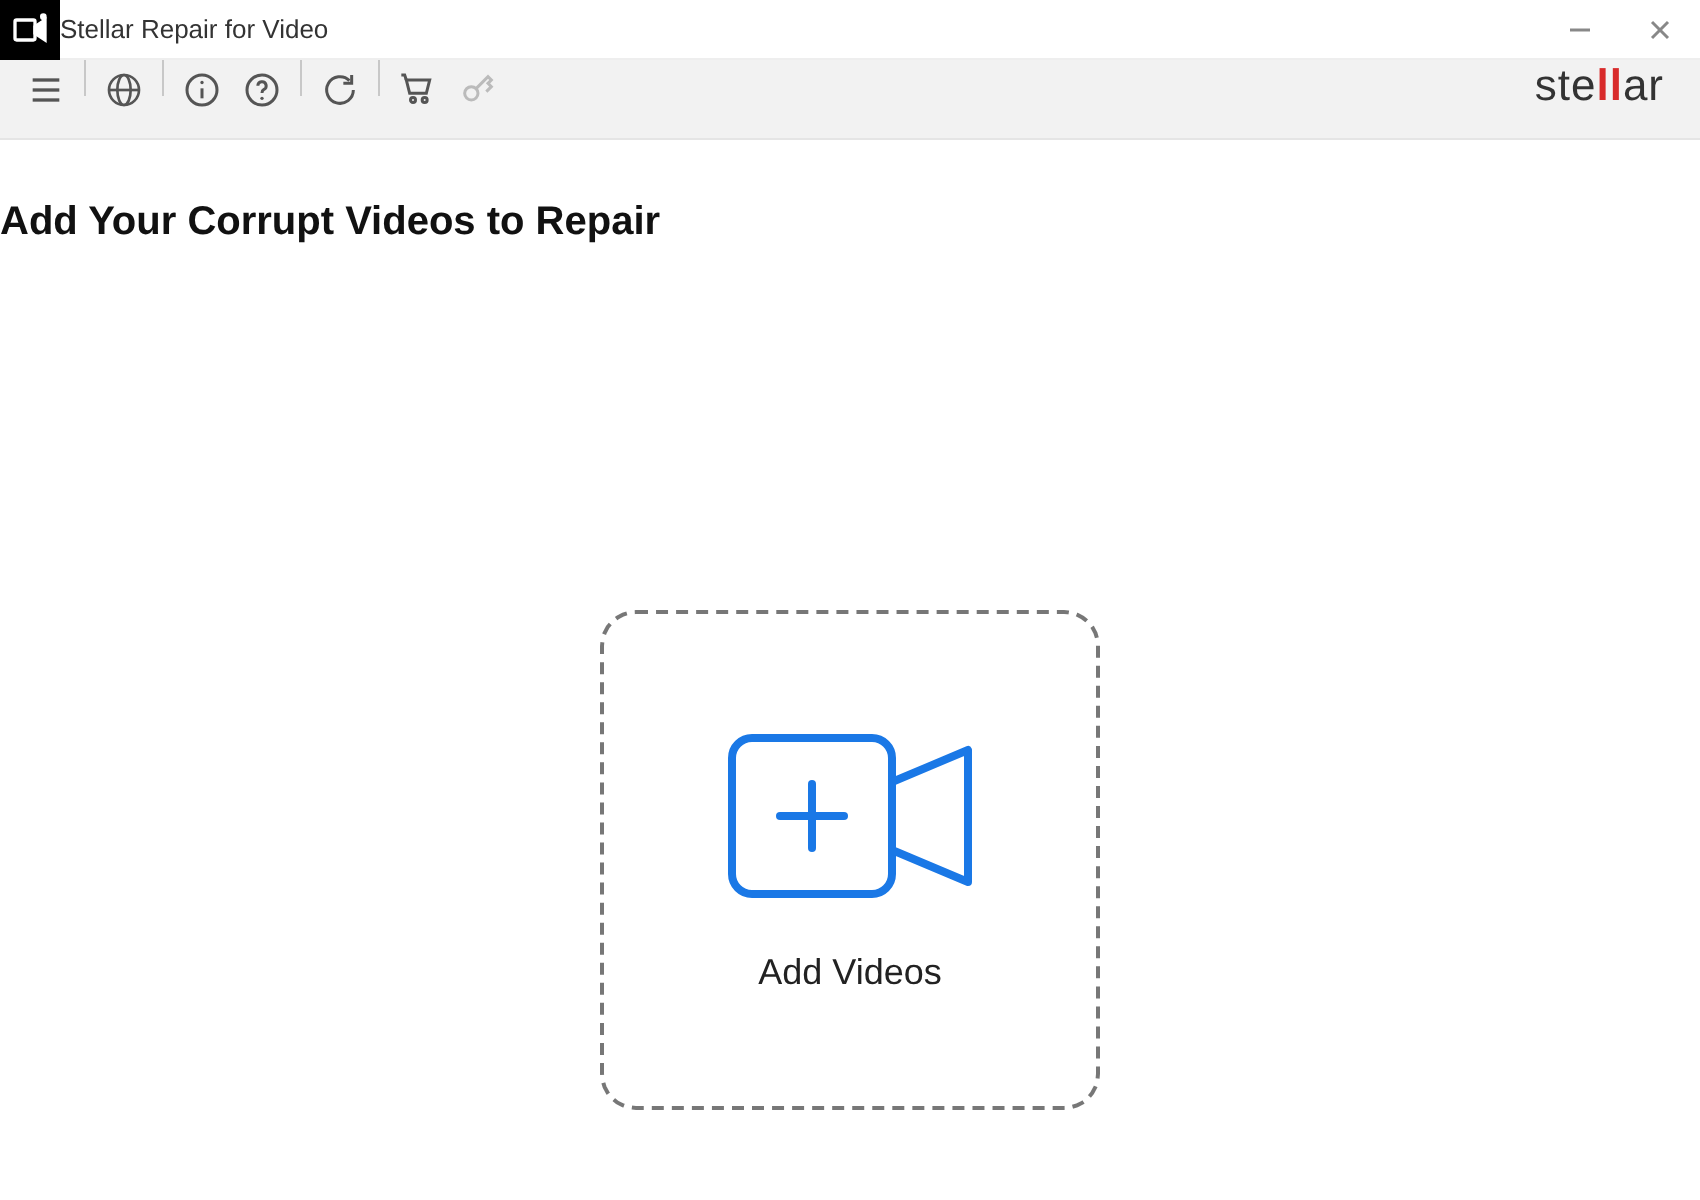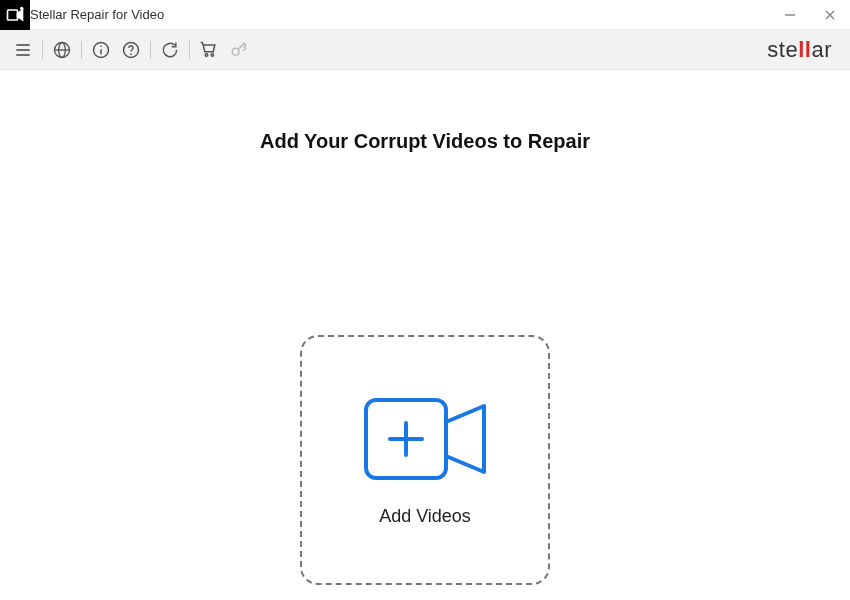--- a/index.html
+++ b/index.html
@@ -37,21 +37,20 @@
     display: flex; align-items: center; justify-content: center;
     color: #888;
     cursor: pointer;
   }
 
   
   .toolbar {
     height: 40px;
     background: #f2f2f2;
     display: flex;
-    align-items: center;
     padding: 0 8px;
     border-bottom: 1px solid #e5e5e5;
   }
   .toolbar .tb-btn {
     width: 30px; height: 30px;
     display: flex; align-items: center; justify-content: center;
     color: #555;
     cursor: pointer;
   }
   .toolbar .sep {
@@ -70,25 +69,25 @@
   .toolbar .logo .ll { color: #d82b2b; font-weight: 700; }
 
   
   .main {
     position: relative;
     width: 100%;
     height: 530px;
     background: #fff;
   }
   .heading {
-    text-align: center;
+    text-align: left;
     font-size: 20px;
     font-weight: 700;
     color: #111;
-    margin-top: 60px;
+    margin-top: 30px;
   }
 
   .dropzone {
     position: absolute;
     left: 50%; top: 205px;
     transform: translateX(-50%);
     width: 250px; height: 250px;
     border: 2px dashed #777;
     border-radius: 18px;
     display: flex;

